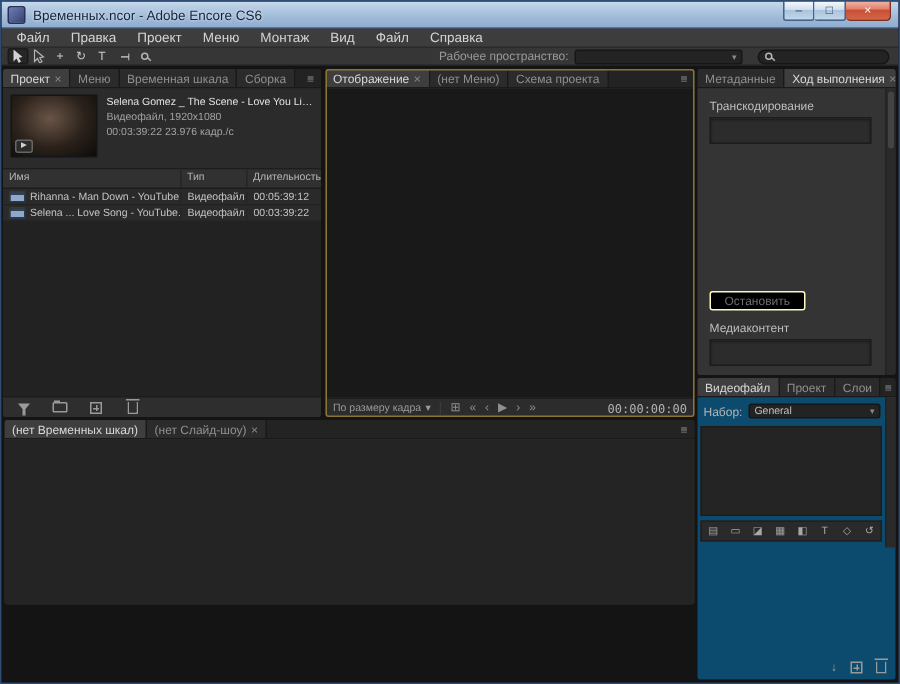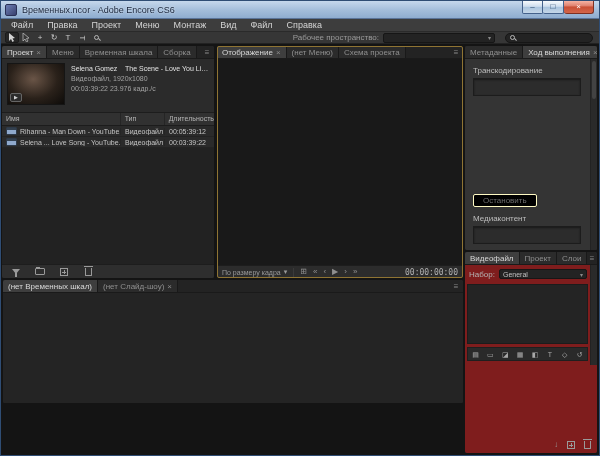--- a/index.html
+++ b/index.html
@@ -133,21 +133,21 @@
   .prog-scroll{ position:absolute; right:0; top:0; bottom:0; width:7px; background:#2a2a2a; border-left:1px solid #222; }
   .prog-thumb{ position:absolute; top:2px; left:1px; width:4px; height:38px; background:#434343; border-radius:2px; }
   .plabel{ position:absolute; left:8px; font-size:8px; color:#bdbdbd; }
   .lbl-trans{ top:7px; } .lbl-media{ top:155px; }
   .well{ position:absolute; left:8px; width:108px; height:18px; background:#2c2c2c;
     border:1px solid #1c1c1c; box-shadow:inset 0 1px 2px rgba(0,0,0,.45); }
   .well-trans{ top:19px; } .well-media{ top:167px; }
   .stopbtn{ position:absolute; left:8px; top:135px; padding:1px 9px; font-size:8px; color:#6f6f6f;
     background:#000000; border:1px solid #fef9c3; border-radius:2px; }
   
-  .lib-body{ flex:1; background:#7f1d1d; position:relative;padding-left:41px; }
+  .lib-body{ flex:1; background:#0c4a6e; position:relative;padding-left:41px; }
   .set-row{ position:absolute; left:4px; right:10px; top:3px; height:12px; display:flex; align-items:center; gap:4px; }
   .set-label{ font-size:8px; color:#b5b5b5; white-space:nowrap; }
   .set-dd{ flex:1; }
   .lib-list{ position:absolute; left:2px; right:9px; top:19px; height:60px; background:#242424;
     border:1px solid #1c1c1c; }
   .lib-filters{ position:absolute; left:2px; right:9px; top:82px; height:14px; background:#2a2a2a;
     border:1px solid #1f1f1f; display:flex; align-items:center; justify-content:space-around; }
   .fbtn{ width:12px; height:11px; display:flex; align-items:center; justify-content:center;
     color:#a8a8a8; font-size:7px; line-height:7px; }
   .lib-scroll{ position:absolute; right:0; top:0; width:7px; height:100px; background:#2a2a2a; border-left:1px solid #222; }

